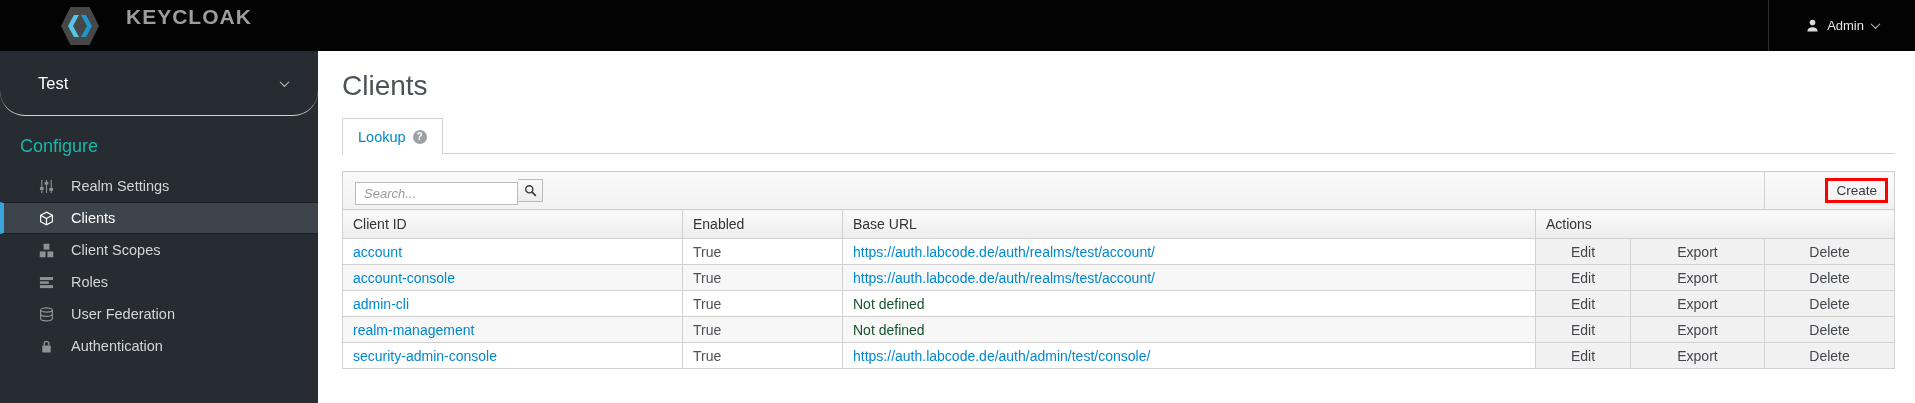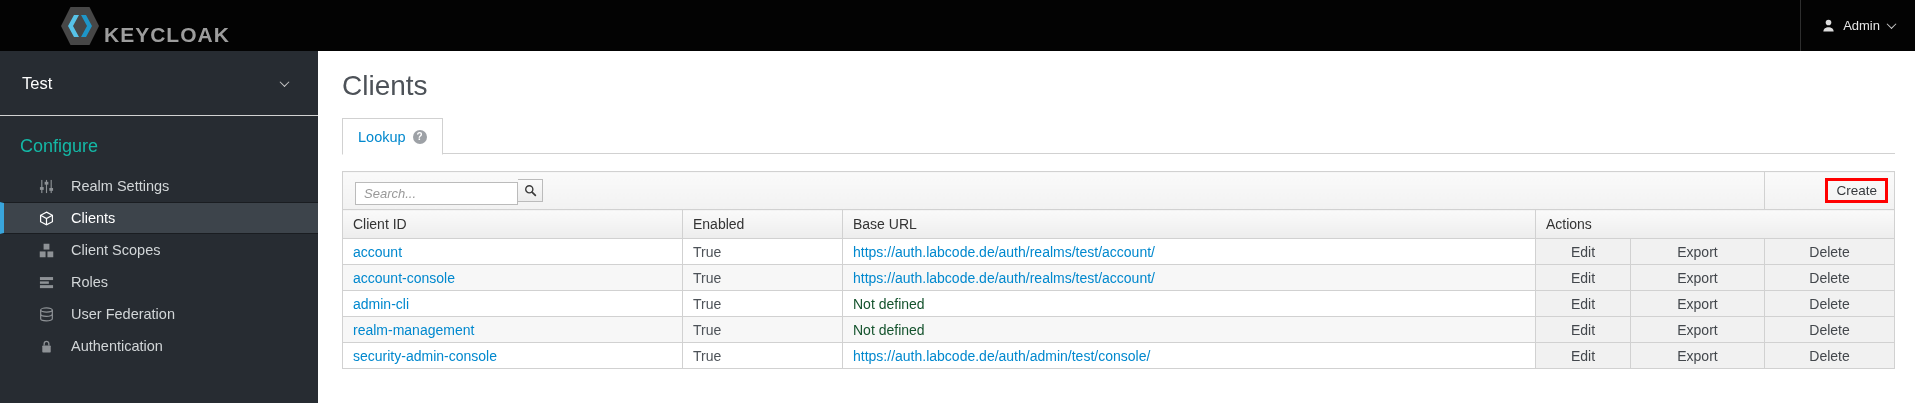--- a/index.html
+++ b/index.html
@@ -2,34 +2,34 @@
 <html style="--topbar: #030303; --sidebar: #272c32; --accent: #39a5dc; --link: #0088ce; --highlight: #ff0000;"><head>
 <meta charset="utf-8">
 <style>
   * { margin:0; padding:0; box-sizing:border-box; }
   html,body { width:1915px; height:403px; overflow:hidden;
     font-family:"Liberation Sans", sans-serif; background:#fff; color:#333; }
 
   
   .topbar { position:absolute; left:0; top:0; width:1915px; height:51px;
     background:var(--topbar,#030303); display:flex; align-items:center; justify-content:space-between; }
-  .brand { display:flex; align-items:flex-end; margin-left:60px; cursor:pointer; }
+  .brand { display:flex; align-items:flex-start; margin-left:60px; cursor:pointer;gap:22px; }
   .brand-hex { width:40px; height:42px; margin-right:4px; }
   .brand-text { font-size:21px; font-weight:bold; letter-spacing:1px; color:#9d9d9d; }
-  .user-area { height:51px; display:flex; align-items:center; padding:0 20px;
+  .user-area { height:51px; display:flex; align-items:center; padding:0 36px;
     border-left:1px solid #2e2e2e; cursor:pointer; }
   .user-area .uname { color:#e6e6e6; font-size:13px; margin:0 8px 0 7px; }
   .chev { display:inline-block; width:7px; height:7px; border-right:1.6px solid #c8c8c8;
     border-bottom:1.6px solid #c8c8c8; transform:rotate(45deg) translate(-1px,-1px); }
 
   
   .sidebar { position:absolute; left:0; top:51px; width:318px; height:352px;
     background:var(--sidebar,#272c32); }
   .realm-select { height:65px; display:flex; align-items:center; justify-content:space-between;
-    padding:0 30px 0 22px; border-bottom:1px solid #d2d2d2; cursor:pointer; }
+    padding:0 30px 0 38px; border-bottom:1px solid #d2d2d2; cursor:pointer;border-radius:25px; }
   .realm-select .realm-name { color:#fdfdfd; font-size:16.5px; }
   .side-section-label { color:#14b8a6; font-size:18px; padding:20px 0 13px 20px; }
   .nav-item { height:32px; display:flex; align-items:center; color:#d2d6d8; font-size:14.5px;
     border-left:4px solid transparent; cursor:pointer; }
   .nav-item .icon { width:16px; height:16px; margin:0 17px 0 34px; color:#8e9296;
     display:flex; align-items:center; justify-content:center; }
   .nav-item.active { background:#3d444b; color:#fff;
     border-left:4px solid var(--accent,#39a5dc);
     border-top:1px solid #1a1d21; border-bottom:1px solid #1a1d21; }
   .nav-item.active .icon { color:#fff; }

